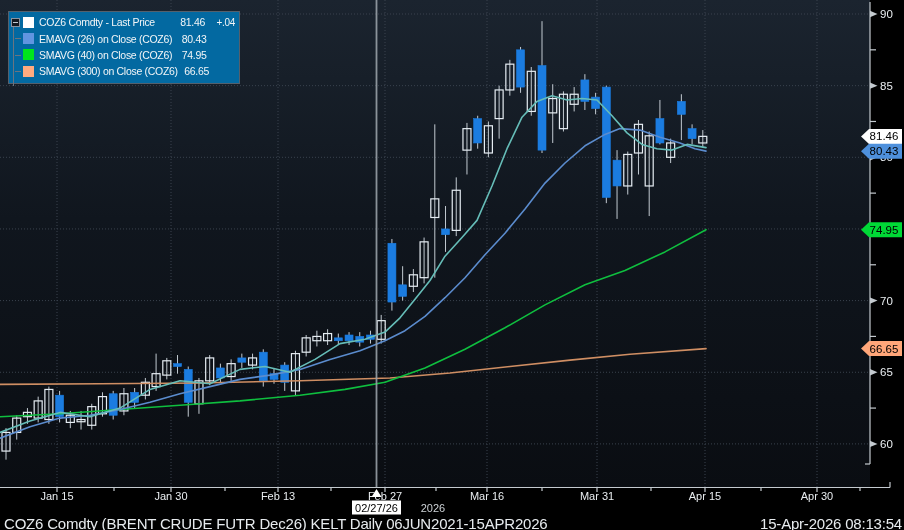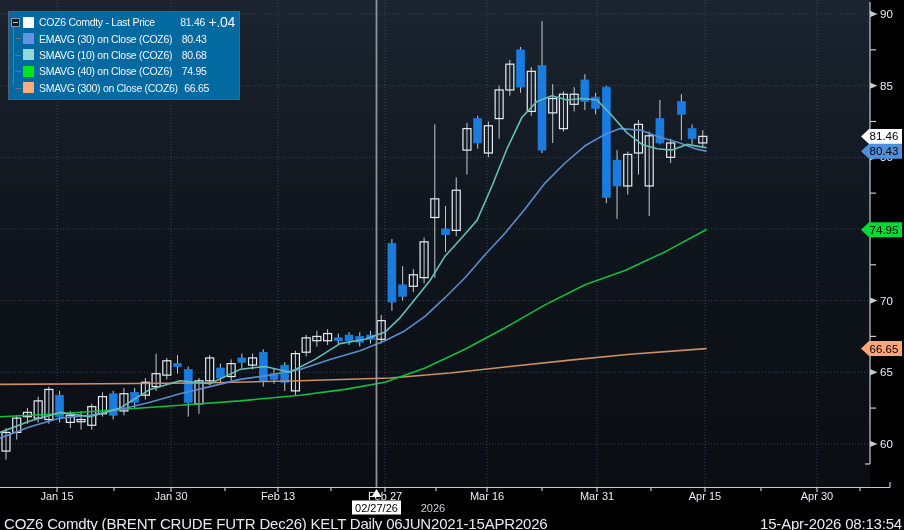--- a/index.html
+++ b/index.html
@@ -11,21 +11,21 @@
     border:1px solid #55606c;padding:2px 4px 3px 2px;z-index:5;}
   .lg-row{display:flex;align-items:center;height:16.4px;position:relative;}
   .lg-tree{width:12px;height:100%;position:relative;flex:0 0 12px;}
   .lg-trunk{position:absolute;left:4px;top:8px;width:1px;height:66px;background:#6a7480;}
   .lg-stub{position:absolute;left:4px;top:8px;width:6px;height:1px;background:#6a7480;}
   .lg-collapse{position:absolute;left:0;top:4px;width:7px;height:7px;border:1px solid #8a94a0;background:#141a21;}
   .lg-collapse:after{content:"";position:absolute;left:1px;top:3px;width:5px;height:1px;background:#c2cad2;}
   .lg-swatch{width:11px;height:11px;flex:0 0 11px;margin-right:5px;}
   .lg-label{flex:1;color:#f2f5f7;font-size:10.5px;letter-spacing:-0.3px;white-space:nowrap;}
   .lg-val{width:36px;text-align:right;color:#f2f5f7;font-size:10.5px;letter-spacing:-0.3px;}
-  .lg-chg{width:30px;text-align:right;color:#f2f5f7;font-size:14px;letter-spacing:-0.3px;}
+  .lg-chg{width:30px;text-align:right;color:#f2f5f7;font-size:10px;letter-spacing:-0.3px;}
   
   .footer-text{position:absolute;top:515px;color:#e7ebee;font-size:15px;letter-spacing:-0.2px;white-space:nowrap;}
   #footer-left{left:4px;}
   #footer-center{left:486px;}
   #footer-right{right:2px;text-decoration:underline;}
 </style>
 </head>
 <body>
 
 <div id="stage">
@@ -410,31 +410,22 @@
         <span class="lg-swatch" style="background: rgb(255, 255, 255);"></span>
         <span class="lg-label">COZ6 Comdty - Last Price</span>
         <span class="lg-val">81.46</span>
         <span class="lg-chg">+.04</span>
       </div>
       <div class="lg-row">
         <div class="lg-tree">
           <span class="lg-stub"></span>
         </div>
         <span class="lg-swatch" style="background: rgb(96, 149, 224);"></span>
-        <span class="lg-label">EMAVG (30)  on Close (COZ6)</span>
+        <span class="lg-label">EMAVG (26)  on Close (COZ6)</span>
         <span class="lg-val">80.43</span>
-        <span class="lg-chg"></span>
-      </div>
-      <div class="lg-row">
-        <div class="lg-tree">
-          <span class="lg-stub"></span>
-        </div>
-        <span class="lg-swatch" style="background: rgb(143, 217, 214);"></span>
-        <span class="lg-label">SMAVG (10)  on Close (COZ6)</span>
-        <span class="lg-val">80.68</span>
         <span class="lg-chg"></span>
       </div>
       <div class="lg-row">
         <div class="lg-tree">
           <span class="lg-stub"></span>
         </div>
         <span class="lg-swatch" style="background: rgb(0, 229, 27);"></span>
         <span class="lg-label">SMAVG (40)  on Close (COZ6)</span>
         <span class="lg-val">74.95</span>
         <span class="lg-chg"></span>

